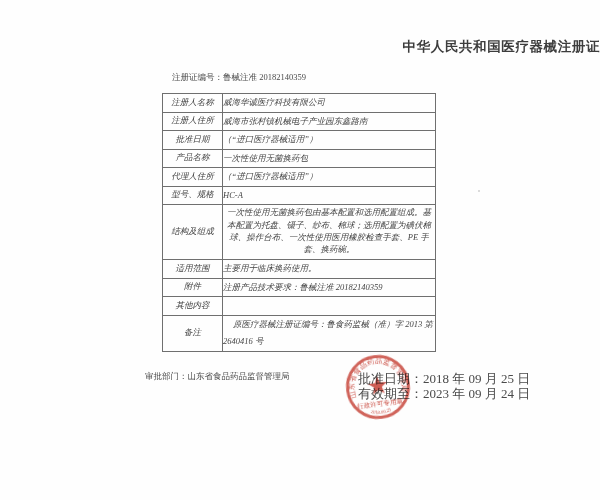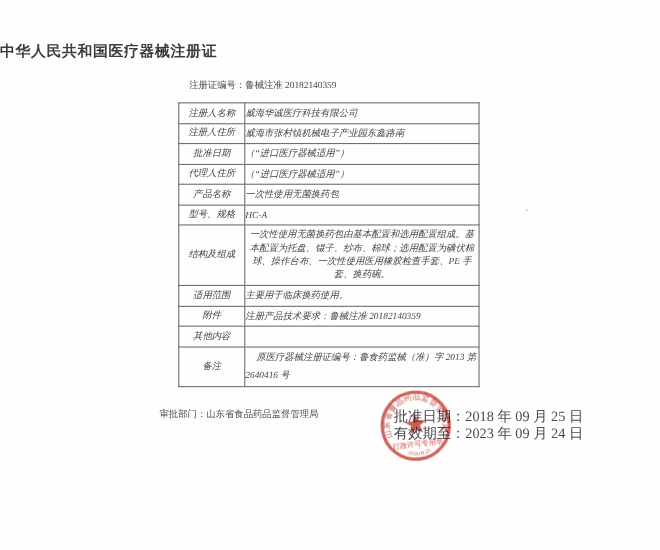--- a/index.html
+++ b/index.html
@@ -6,21 +6,21 @@
   .page {
     position: relative;
     width: 600px; height: 500px;
     background: #fefefe;
     overflow: hidden;
     font-family: "Liberation Serif", "DejaVu Serif", serif;
     color: #474747;
   }
   .title {
     position: absolute; top: 38px; left: 0; width: 600px;
-    text-align: left;
+    text-align: right;
     font-size: 13.5px; font-weight: 600;
     letter-spacing: 0.6px;
     color: #3d3d3d;
     margin: 0;
   }
   .cert-line {
     position: absolute; top: 72px; left: 172px;
     font-size: 8.5px; color: #4a4a4a;
   }
   table.cert {
@@ -86,26 +86,26 @@
       </tr>
       <tr class="r-std">
         <td class="lbl">注册人住所</td>
         <td class="val">威海市张村镇机械电子产业园东鑫路南</td>
       </tr>
       <tr class="r-std">
         <td class="lbl">批准日期</td>
         <td class="val">（“进口医疗器械适用”）</td>
       </tr>
       <tr class="r-std">
+        <td class="lbl">产品名称</td>
+        <td class="val">一次性使用无菌换药包</td>
+      </tr>
+      <tr class="r-std">
         <td class="lbl">代理人住所</td>
         <td class="val">（“进口医疗器械适用”）</td>
-      </tr>
-      <tr class="r-std">
-        <td class="lbl">产品名称</td>
-        <td class="val">一次性使用无菌换药包</td>
       </tr>
       <tr class="r-std">
         <td class="lbl">型号、规格</td>
         <td class="val">HC-A</td>
       </tr>
       <tr class="r-struct">
         <td class="lbl">结构及组成</td>
         <td class="val">一次性使用无菌换药包由基本配置和选用配置组成。基本配置为托盘、镊子、纱布、棉球；选用配置为碘伏棉球、操作台布、一次性使用医用橡胶检查手套、PE 手套、换药碗。</td>
       </tr>
       <tr class="r-std">

